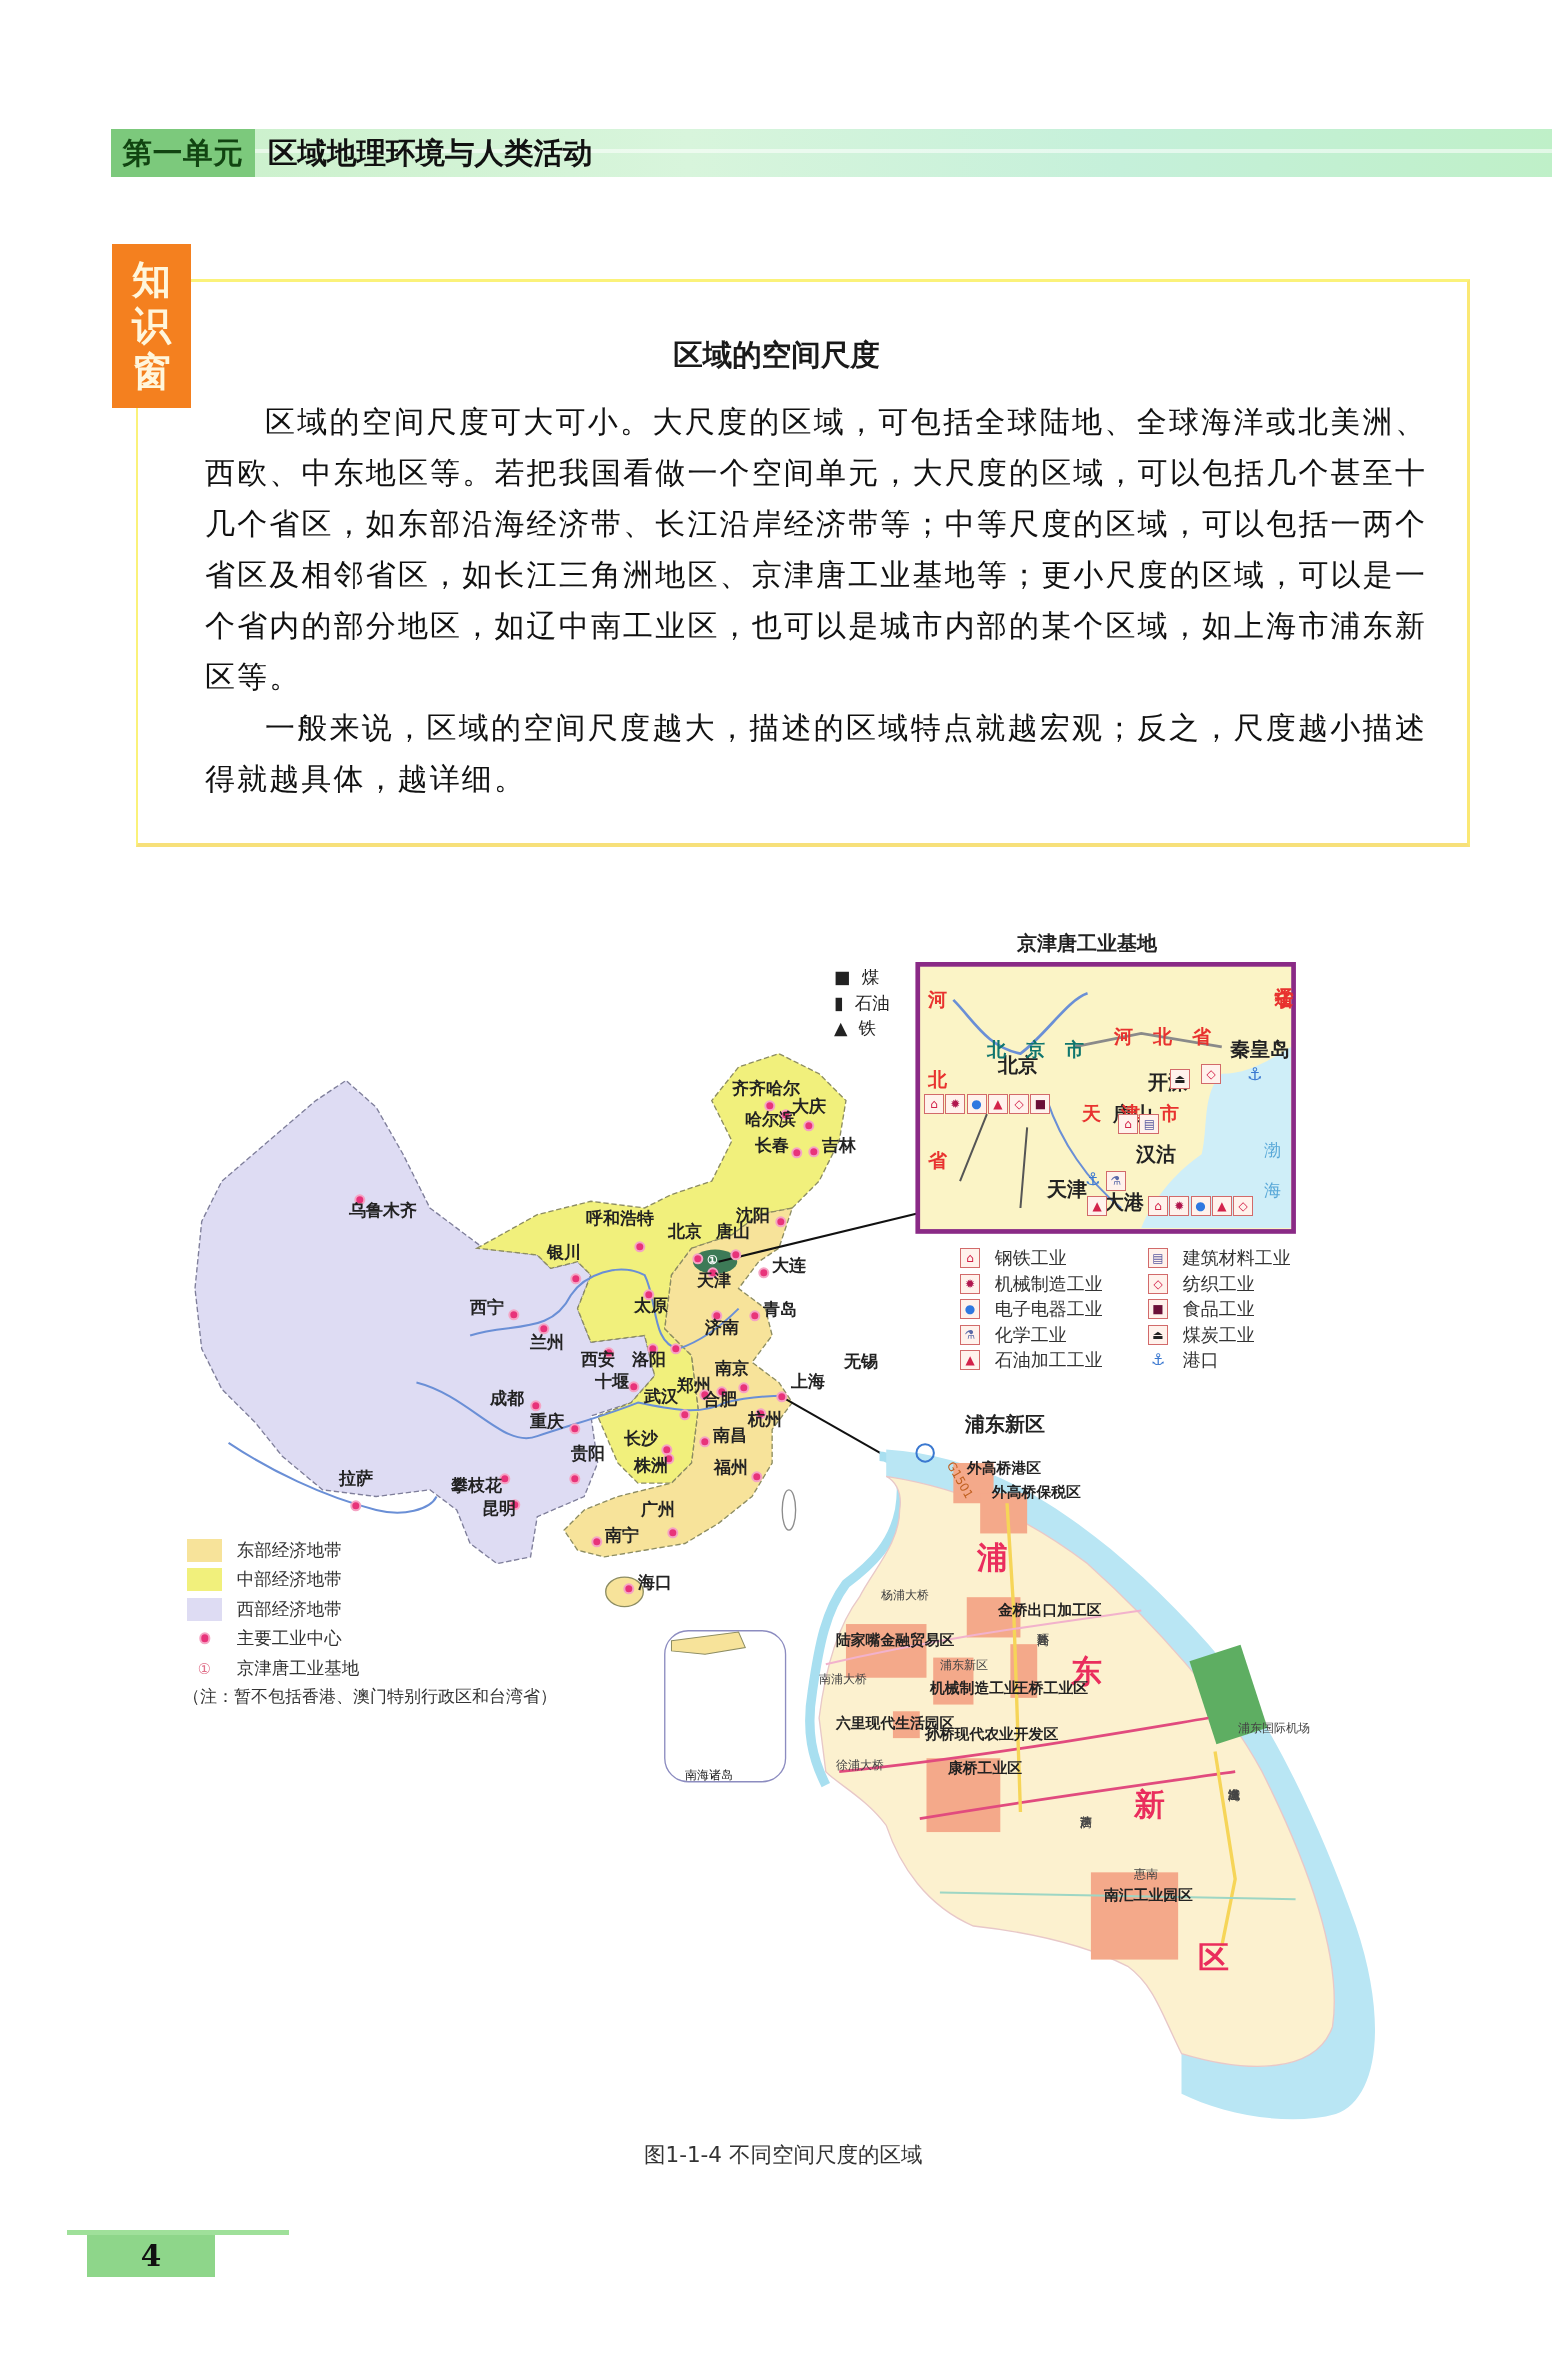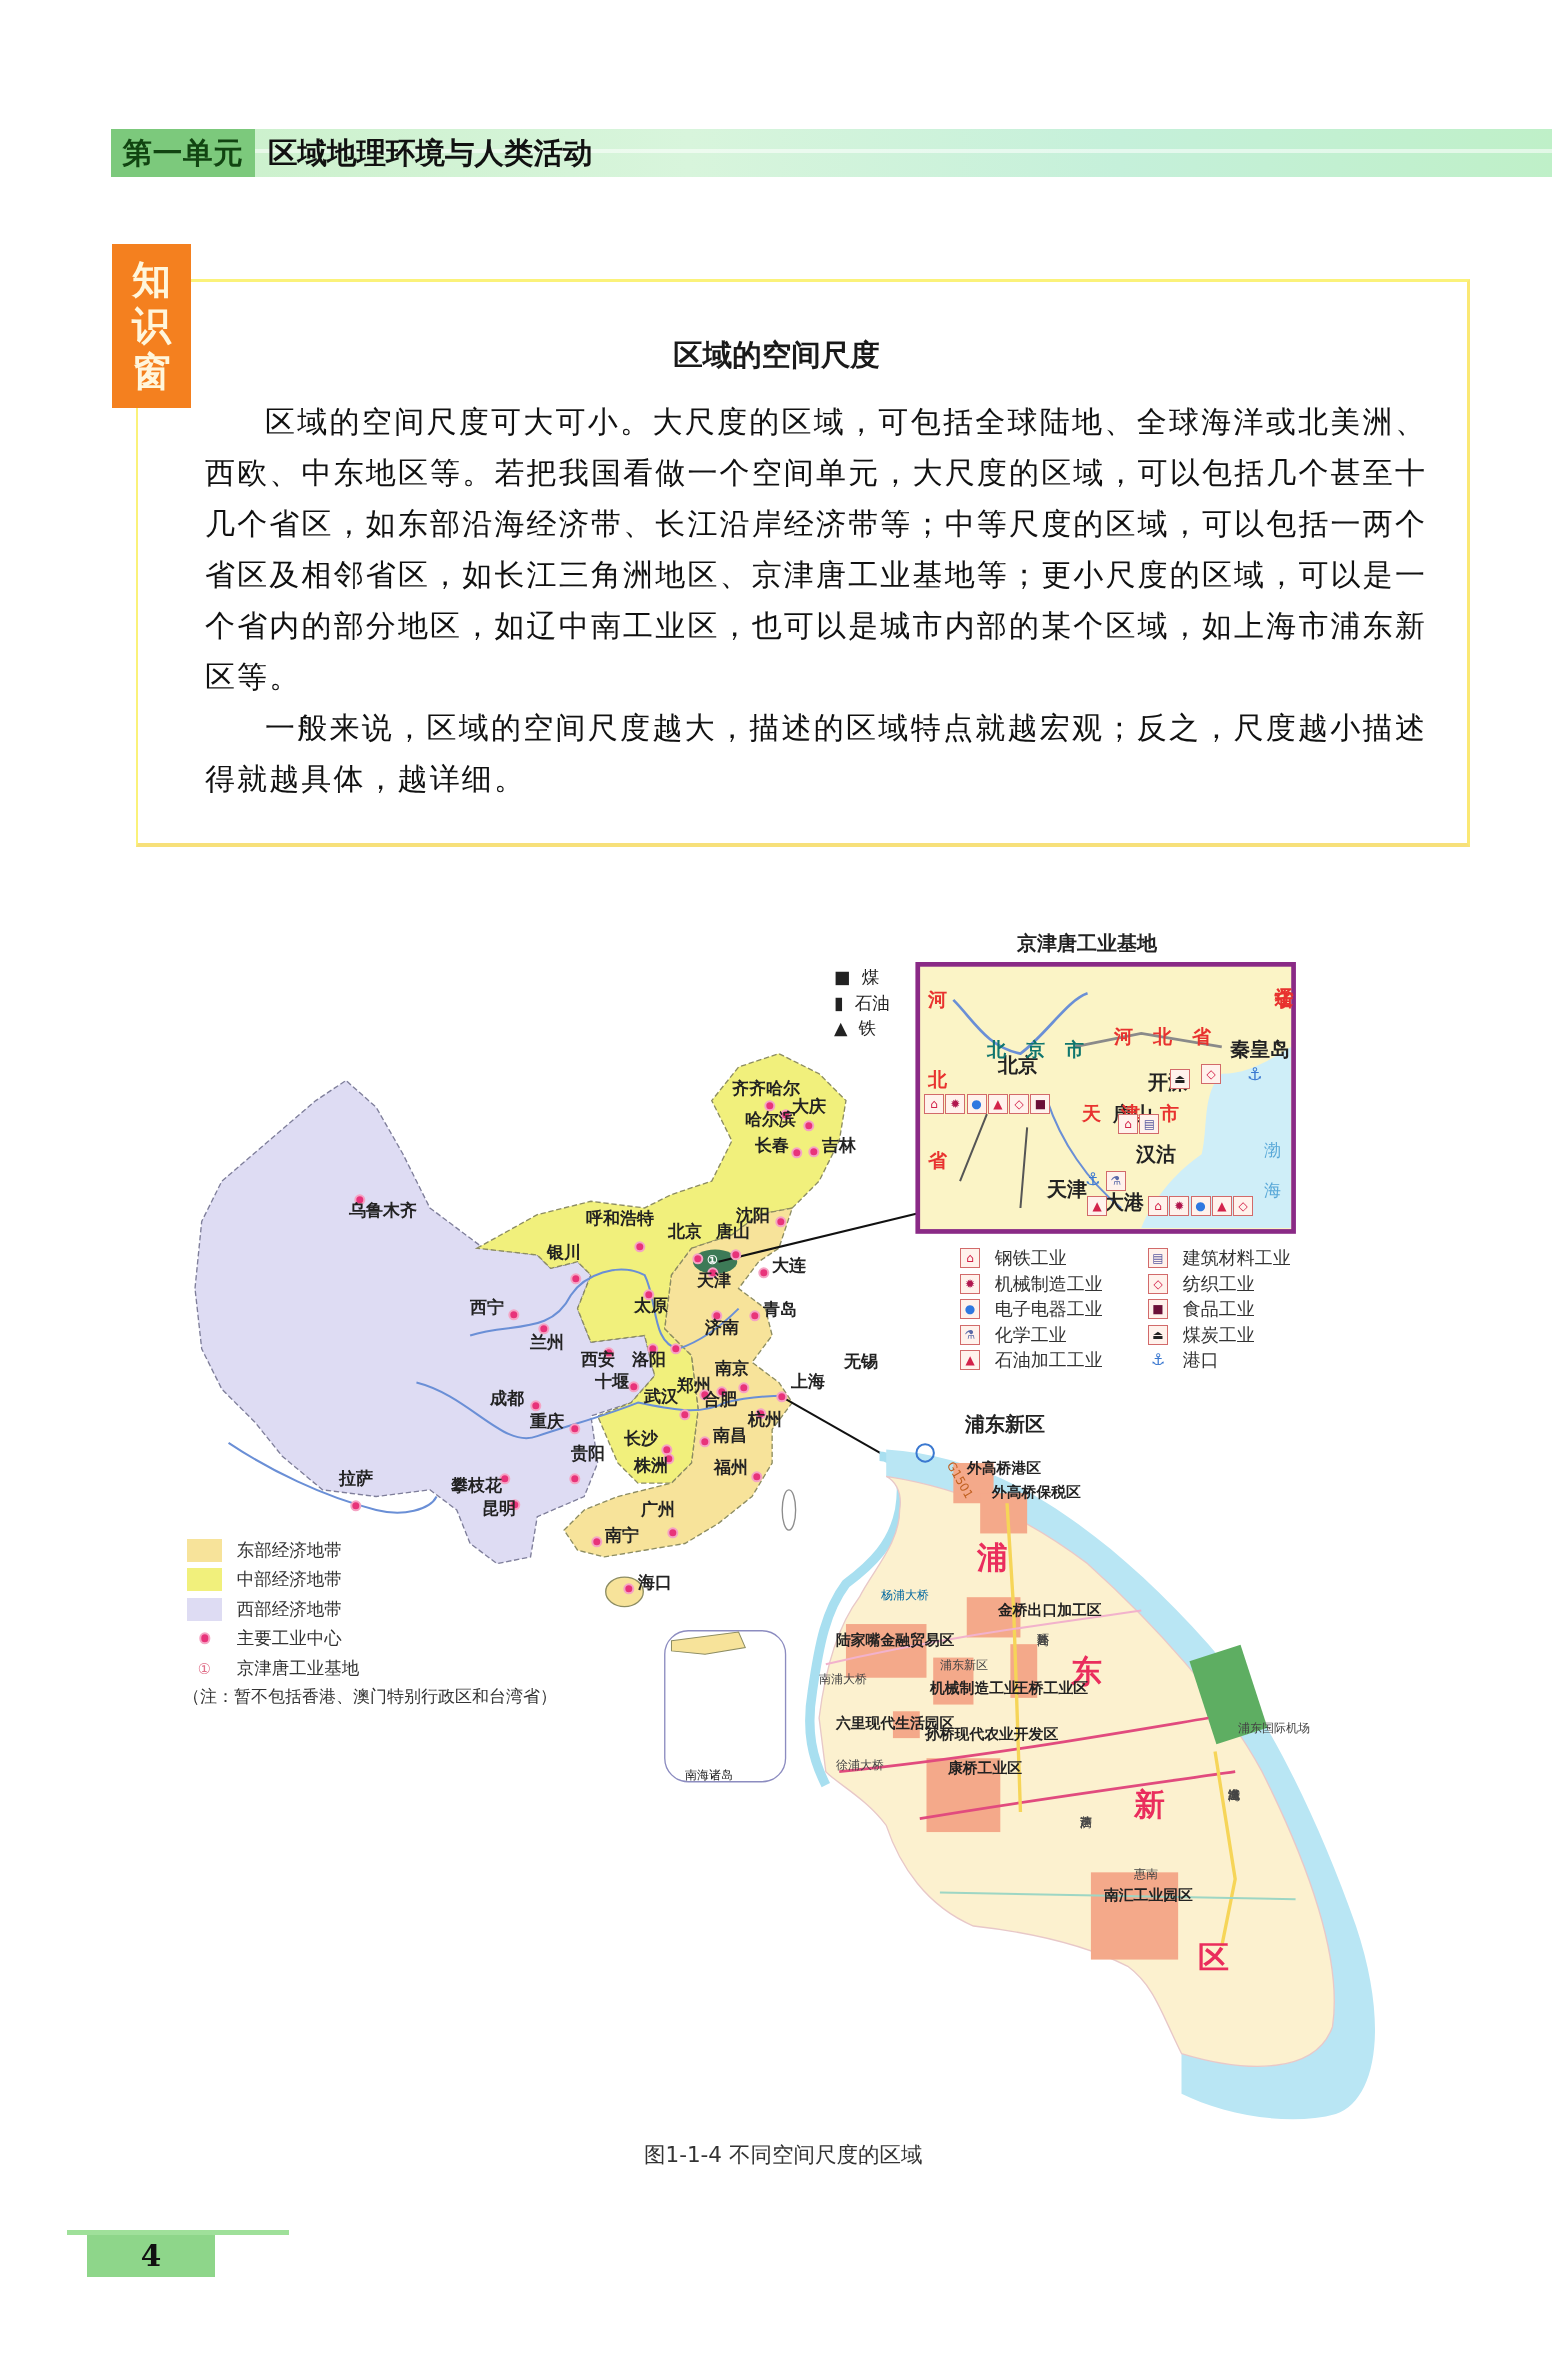--- a/index.html
+++ b/index.html
@@ -329,21 +329,21 @@
     <span class="pd-label" style="left: 967px; top: 1459px;">外高桥港区</span>
     <span class="pd-label" style="left: 992px; top: 1483px;">外高桥保税区</span>
     <span class="pd-label" style="left: 998px; top: 1601px;">金桥出口加工区</span>
     <span class="pd-label" style="left: 836px; top: 1631px;">陆家嘴金融贸易区</span>
     <span class="pd-label" style="left: 930px; top: 1679px;">机械制造工业</span>
     <span class="pd-label" style="left: 1014px; top: 1679px;">王桥工业区</span>
     <span class="pd-label" style="left: 836px; top: 1714px;">六里现代生活园区</span>
     <span class="pd-label" style="left: 925px; top: 1725px;">孙桥现代农业开发区</span>
     <span class="pd-label" style="left: 948px; top: 1759px;">康桥工业区</span>
     <span class="pd-label" style="left: 1104px; top: 1886px;">南汇工业园区</span>
-    <span class="pd-label" style="left: 881px; top: 1587px; font-size: 12px; font-weight: normal; color: #0369a1;">杨浦大桥</span>
+    <span class="pd-label" style="left: 881px; top: 1587px; font-size: 12px; font-weight: normal; color: #404040;">杨浦大桥</span>
     <span class="pd-label" style="left: 819px; top: 1671px; font-size: 12px; font-weight: normal; color: rgb(68, 68, 68);">南浦大桥</span>
     <span class="pd-label" style="left: 836px; top: 1757px; font-size: 12px; font-weight: normal; color: rgb(68, 68, 68);">徐浦大桥</span>
     <span class="pd-label" style="left: 940px; top: 1657px; font-size: 12px; font-weight: normal; color: rgb(68, 68, 68);">浦东新区</span>
     <span class="pd-label" style="left: 1134px; top: 1866px; font-size: 12px; font-weight: normal; color: rgb(68, 68, 68);">惠南</span>
     <span class="pd-label" style="left: 1238px; top: 1720px; font-size: 12px; font-weight: normal; color: rgb(68, 68, 68);">浦东国际机场</span>
     <span class="pd-label" style="left: 940px; top: 1473px; font-size: 12px; font-weight: normal; color: rgb(192, 96, 32); transform: rotate(60deg);">G1501</span>
     <span class="pd-label" style="left: 1034px; top: 1624px; font-size: 12px; font-weight: normal; color: rgb(68, 68, 68); writing-mode: vertical-rl;">外环高速</span>
     <span class="pd-label" style="left: 1077px; top: 1806px; font-size: 12px; font-weight: normal; color: rgb(68, 68, 68); writing-mode: vertical-rl;">沪芦高速</span>
     <span class="pd-label" style="left: 1225px; top: 1779px; font-size: 12px; font-weight: normal; color: rgb(68, 68, 68); writing-mode: vertical-rl;">上海绕城高速</span>
   </div>

